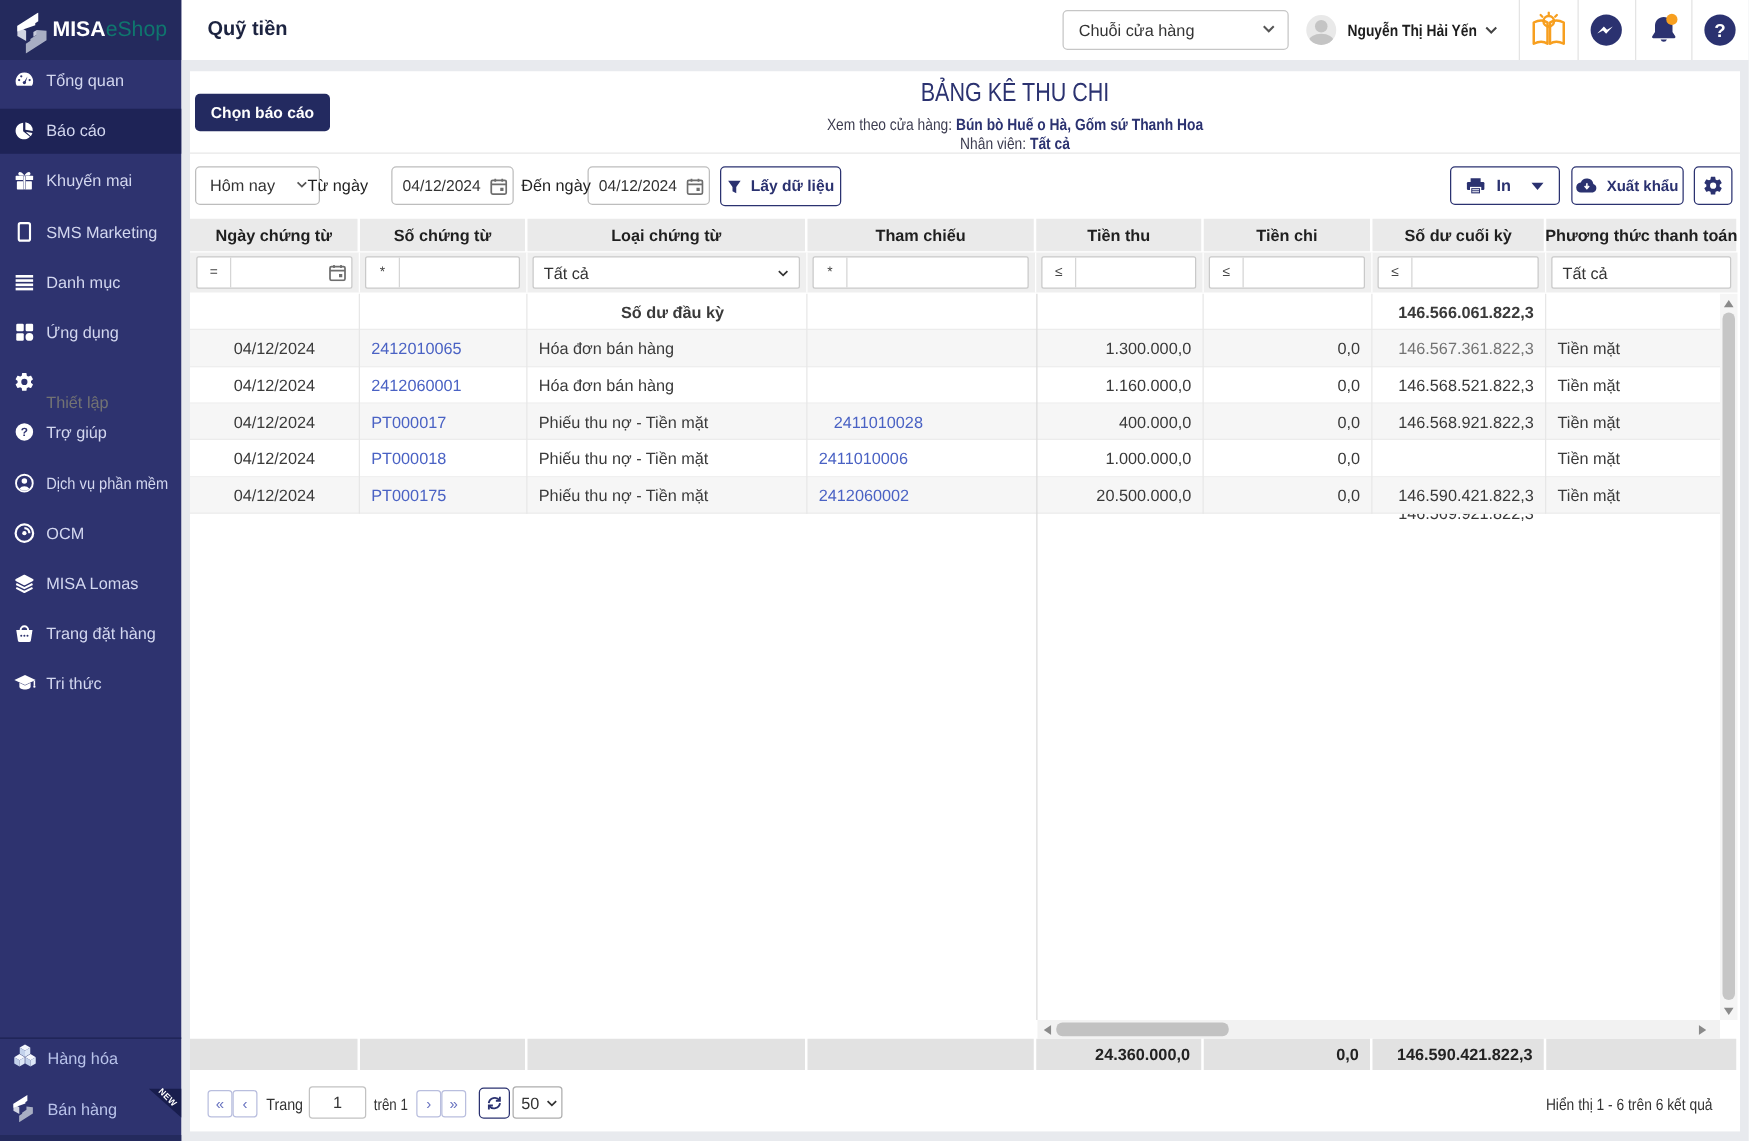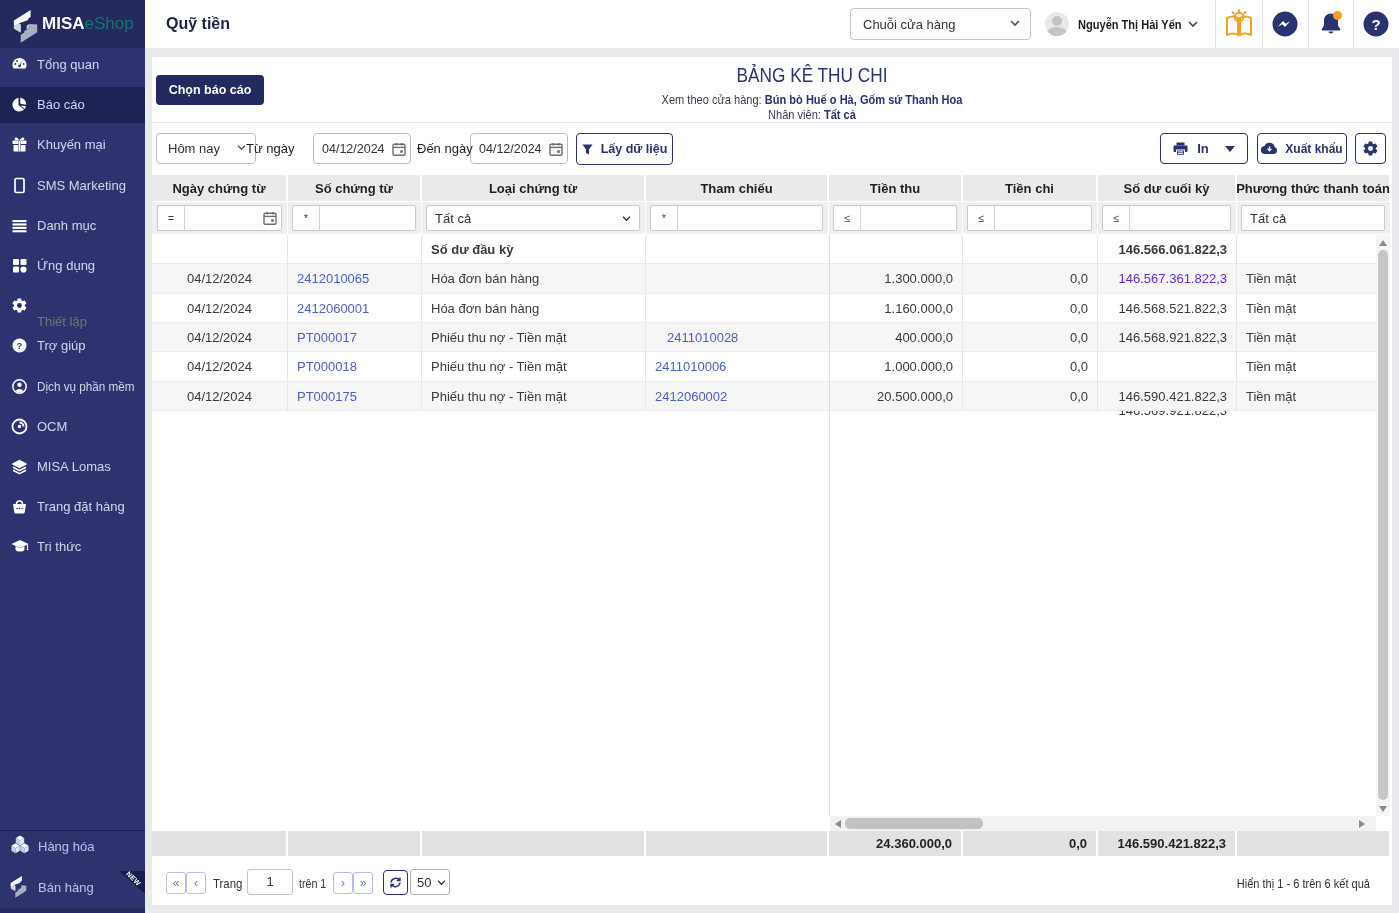--- a/index.html
+++ b/index.html
@@ -309,29 +309,29 @@
 <div class="opbox" style="left:967px;top:205px;width:125px;">
     <span style="width:27px;text-align:center;font-size:11px;color:#444;border-right:1px solid #d5d5d5;height:100%;display:flex;align-items:center;justify-content:center;">≤</span>
   </div>
 <div class="opbox" style="left:1102px;top:205px;width:129px;">
     <span style="width:27px;text-align:center;font-size:11px;color:#444;border-right:1px solid #d5d5d5;height:100%;display:flex;align-items:center;justify-content:center;">≤</span>
   </div>
 <div class="opbox" style="left:1241px;top:205px;width:144px;">
     <span style="margin-left:8px;color:#333;">Tất cả</span>
   </div>
 <div class="abs" style="left:152px;top:235px;width:1224px;height:29px;background:#fff;border-bottom:1px solid #ececec;"></div>
-<div class="abs" style="left:421px;top:235px;width:224px;height:29px;line-height:29px;text-align:left;padding-left:10px;padding-right:0px;font-size:13px;color:#3a3a3a;white-space:nowrap;overflow:hidden;"><b>Số dư đầu kỳ</b></div>
+<div class="abs" style="left:421px;top:235px;width:224px;height:29px;line-height:29px;text-align:center;padding-left:10px;padding-right:0px;font-size:13px;color:#3a3a3a;white-space:nowrap;overflow:hidden;"><b>Số dư đầu kỳ</b></div>
 <div class="abs" style="left:1097px;top:235px;width:139px;height:29px;line-height:29px;text-align:right;padding-left:0px;padding-right:9px;font-size:13px;color:#3a3a3a;white-space:nowrap;overflow:hidden;"><b>146.566.061.822,3</b></div>
 <div class="abs" style="left:152px;top:264px;width:1224px;height:30px;background:#f6f6f6;border-bottom:1px solid #ececec;"></div>
 <div class="abs" style="left:152px;top:264px;width:135px;height:30px;line-height:30px;text-align:center;padding-left:0px;padding-right:0px;font-size:13px;color:#3a3a3a;white-space:nowrap;overflow:hidden;">04/12/2024</div>
 <div class="abs" style="left:287px;top:264px;width:134px;height:30px;line-height:30px;text-align:left;padding-left:10px;padding-right:0px;font-size:13px;color:#3a3a3a;white-space:nowrap;overflow:hidden;"><span class="lnk">2412010065</span></div>
 <div class="abs" style="left:421px;top:264px;width:224px;height:30px;line-height:30px;text-align:left;padding-left:10px;padding-right:0px;font-size:13px;color:#3a3a3a;white-space:nowrap;overflow:hidden;">Hóa đơn bán hàng</div>
 <div class="abs" style="left:828px;top:264px;width:134px;height:30px;line-height:30px;text-align:right;padding-left:0px;padding-right:9px;font-size:13px;color:#3a3a3a;white-space:nowrap;overflow:hidden;">1.300.000,0</div>
 <div class="abs" style="left:962px;top:264px;width:135px;height:30px;line-height:30px;text-align:right;padding-left:0px;padding-right:9px;font-size:13px;color:#3a3a3a;white-space:nowrap;overflow:hidden;">0,0</div>
-<div class="abs" style="left:1097px;top:264px;width:139px;height:30px;line-height:30px;text-align:right;padding-left:0px;padding-right:9px;font-size:13px;color:#6d28d9;white-space:nowrap;overflow:hidden;">146.567.361.822,3</div>
+<div class="abs" style="left:1097px;top:264px;width:139px;height:30px;line-height:30px;text-align:right;padding-left:0px;padding-right:9px;font-size:13px;color:#737373;white-space:nowrap;overflow:hidden;">146.567.361.822,3</div>
 <div class="abs" style="left:1236px;top:264px;width:140px;height:30px;line-height:30px;text-align:left;padding-left:10px;padding-right:0px;font-size:13px;color:#3a3a3a;white-space:nowrap;overflow:hidden;">Tiền mặt</div>
 <div class="abs" style="left:152px;top:294px;width:1224px;height:29px;background:#fff;border-bottom:1px solid #ececec;"></div>
 <div class="abs" style="left:152px;top:294px;width:135px;height:29px;line-height:29px;text-align:center;padding-left:0px;padding-right:0px;font-size:13px;color:#3a3a3a;white-space:nowrap;overflow:hidden;">04/12/2024</div>
 <div class="abs" style="left:287px;top:294px;width:134px;height:29px;line-height:29px;text-align:left;padding-left:10px;padding-right:0px;font-size:13px;color:#3a3a3a;white-space:nowrap;overflow:hidden;"><span class="lnk">2412060001</span></div>
 <div class="abs" style="left:421px;top:294px;width:224px;height:29px;line-height:29px;text-align:left;padding-left:10px;padding-right:0px;font-size:13px;color:#3a3a3a;white-space:nowrap;overflow:hidden;">Hóa đơn bán hàng</div>
 <div class="abs" style="left:828px;top:294px;width:134px;height:29px;line-height:29px;text-align:right;padding-left:0px;padding-right:9px;font-size:13px;color:#3a3a3a;white-space:nowrap;overflow:hidden;">1.160.000,0</div>
 <div class="abs" style="left:962px;top:294px;width:135px;height:29px;line-height:29px;text-align:right;padding-left:0px;padding-right:9px;font-size:13px;color:#3a3a3a;white-space:nowrap;overflow:hidden;">0,0</div>
 <div class="abs" style="left:1097px;top:294px;width:139px;height:29px;line-height:29px;text-align:right;padding-left:0px;padding-right:9px;font-size:13px;color:#3a3a3a;white-space:nowrap;overflow:hidden;">146.568.521.822,3</div>
 <div class="abs" style="left:1236px;top:294px;width:140px;height:29px;line-height:29px;text-align:left;padding-left:10px;padding-right:0px;font-size:13px;color:#3a3a3a;white-space:nowrap;overflow:hidden;">Tiền mặt</div>
 <div class="abs" style="left:152px;top:323px;width:1224px;height:29px;background:#f6f6f6;border-bottom:1px solid #ececec;"></div>

